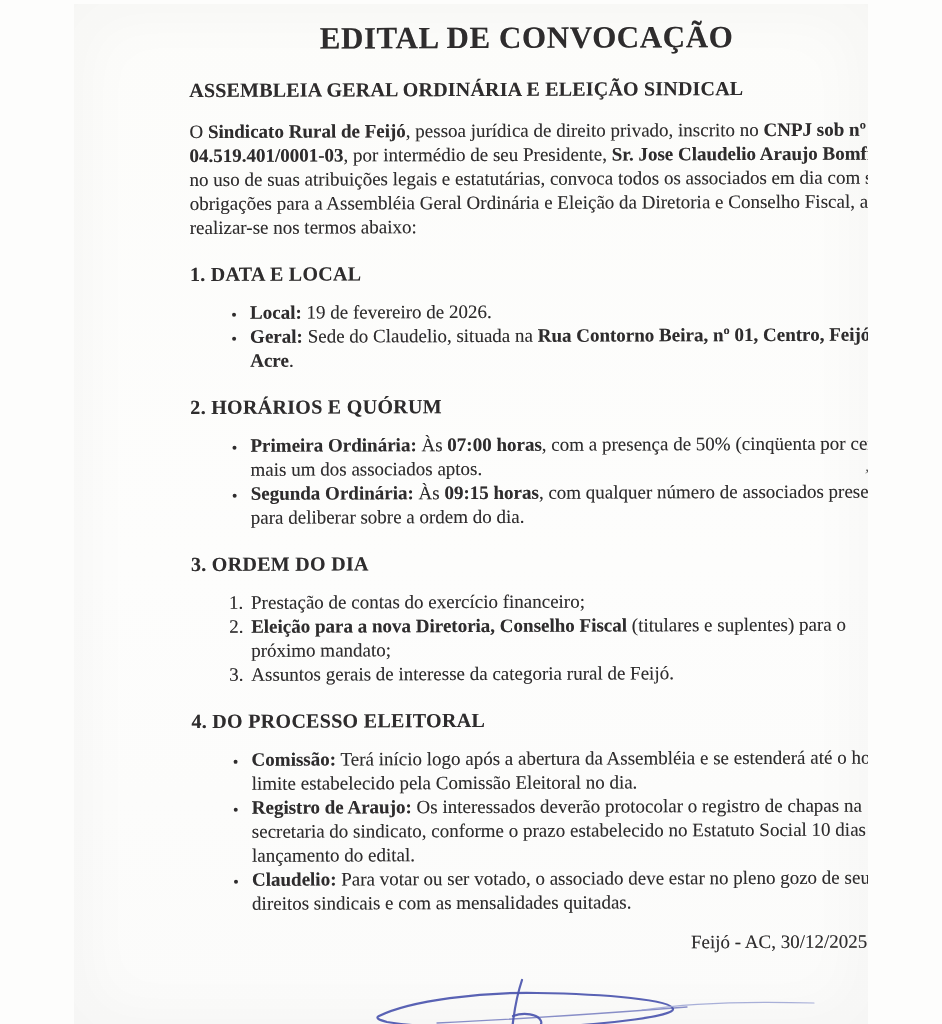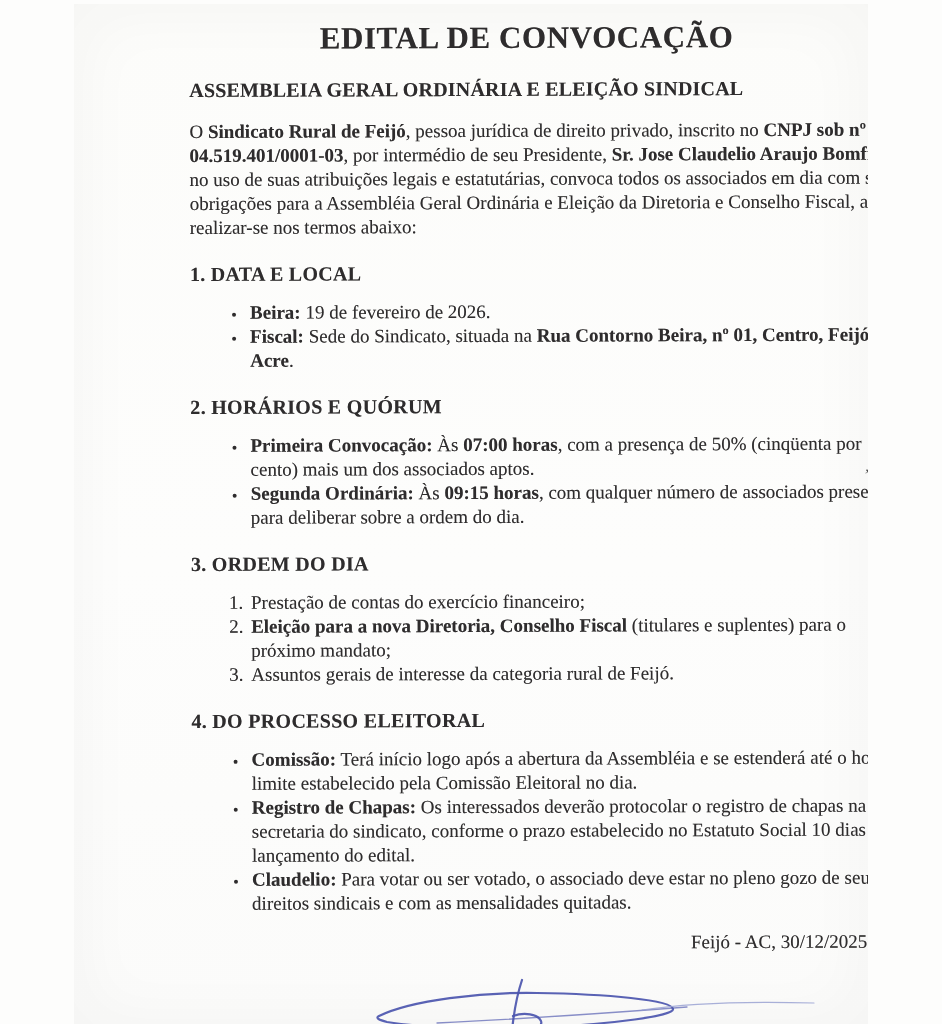--- a/index.html
+++ b/index.html
@@ -63,44 +63,44 @@
     <h1 class="title">EDITAL DE CONVOCAÇÃO</h1>
 
     <h2 class="subtitle">ASSEMBLEIA GERAL ORDINÁRIA E ELEIÇÃO SINDICAL</h2>
 
     <p class="intro"><span>O </span><b>Sindicato Rural de Feijó</b><span>, pessoa jurídica de direito privado, inscrito no </span><b>CNPJ sob nº 04.519.401/0001-03</b><span>, por intermédio de seu Presidente, </span><b>Sr. Jose Claudelio Araujo Bomfim</b><span>, no uso de suas atribuições legais e estatutárias, convoca todos os associados em dia com suas obrigações para a Assembléia Geral Ordinária e Eleição da Diretoria e Conselho Fiscal, a realizar-se nos termos abaixo:</span></p>
 
     <div id="sections">
         <section class="doc-section">
           <h3>1. DATA E LOCAL</h3>
           <ul class="doc-list">
-            <li><b>Beira:</b><span> 19 de fevereiro de 2026.</span></li>
-            <li><b>Fiscal:</b><span> Sede do Sindicato, situada na </span><b>Rua Contorno Beira, nº 01, Centro, Feijó - Acre</b><span>.</span></li>
+            <li><b>Local:</b><span> 19 de fevereiro de 2026.</span></li>
+            <li><b>Geral:</b><span> Sede do Claudelio, situada na </span><b>Rua Contorno Beira, nº 01, Centro, Feijó - Acre</b><span>.</span></li>
           </ul>
         </section>
         <section class="doc-section">
           <h3>2. HORÁRIOS E QUÓRUM</h3>
           <ul class="doc-list">
-            <li><b>Primeira Convocação:</b><span> Às </span><b>07:00 horas</b><span>, com a presença de 50% (cinqüenta por cento) mais um dos associados aptos.</span></li>
+            <li><b>Primeira Ordinária:</b><span> Às </span><b>07:00 horas</b><span>, com a presença de 50% (cinqüenta por cento) mais um dos associados aptos.</span></li>
             <li><b>Segunda Ordinária:</b><span> Às </span><b>09:15 horas</b><span>, com qualquer número de associados presentes para deliberar sobre a ordem do dia.</span></li>
           </ul>
         </section>
         <section class="doc-section">
           <h3>3. ORDEM DO DIA</h3>
           <ol class="doc-list">
             <li><span>Prestação de contas do exercício financeiro;</span></li>
             <li><b>Eleição para a nova Diretoria, Conselho Fiscal</b><span> (titulares e suplentes) para o próximo mandato;</span></li>
             <li><span>Assuntos gerais de interesse da categoria rural de Feijó.</span></li>
           </ol>
         </section>
         <section class="doc-section">
           <h3>4. DO PROCESSO ELEITORAL</h3>
           <ul class="doc-list">
             <li><b>Comissão:</b><span> Terá início logo após a abertura da Assembléia e se estenderá até o horário limite estabelecido pela Comissão Eleitoral no dia.</span></li>
-            <li><b>Registro de Chapas:</b><span> Os interessados deverão protocolar o registro de chapas na secretaria do sindicato, conforme o prazo estabelecido no Estatuto Social 10 dias apos lançamento do edital.</span></li>
+            <li><b>Registro de Araujo:</b><span> Os interessados deverão protocolar o registro de chapas na secretaria do sindicato, conforme o prazo estabelecido no Estatuto Social 10 dias apos lançamento do edital.</span></li>
             <li><b>Claudelio:</b><span> Para votar ou ser votado, o associado deve estar no pleno gozo de seus direitos sindicais e com as mensalidades quitadas.</span></li>
           </ul>
         </section>
       </div>
 
     <div class="dateline">Feijó - AC, 30/12/2025</div>
   </div>
 
   <span class="artifact-mark">’</span>
 

